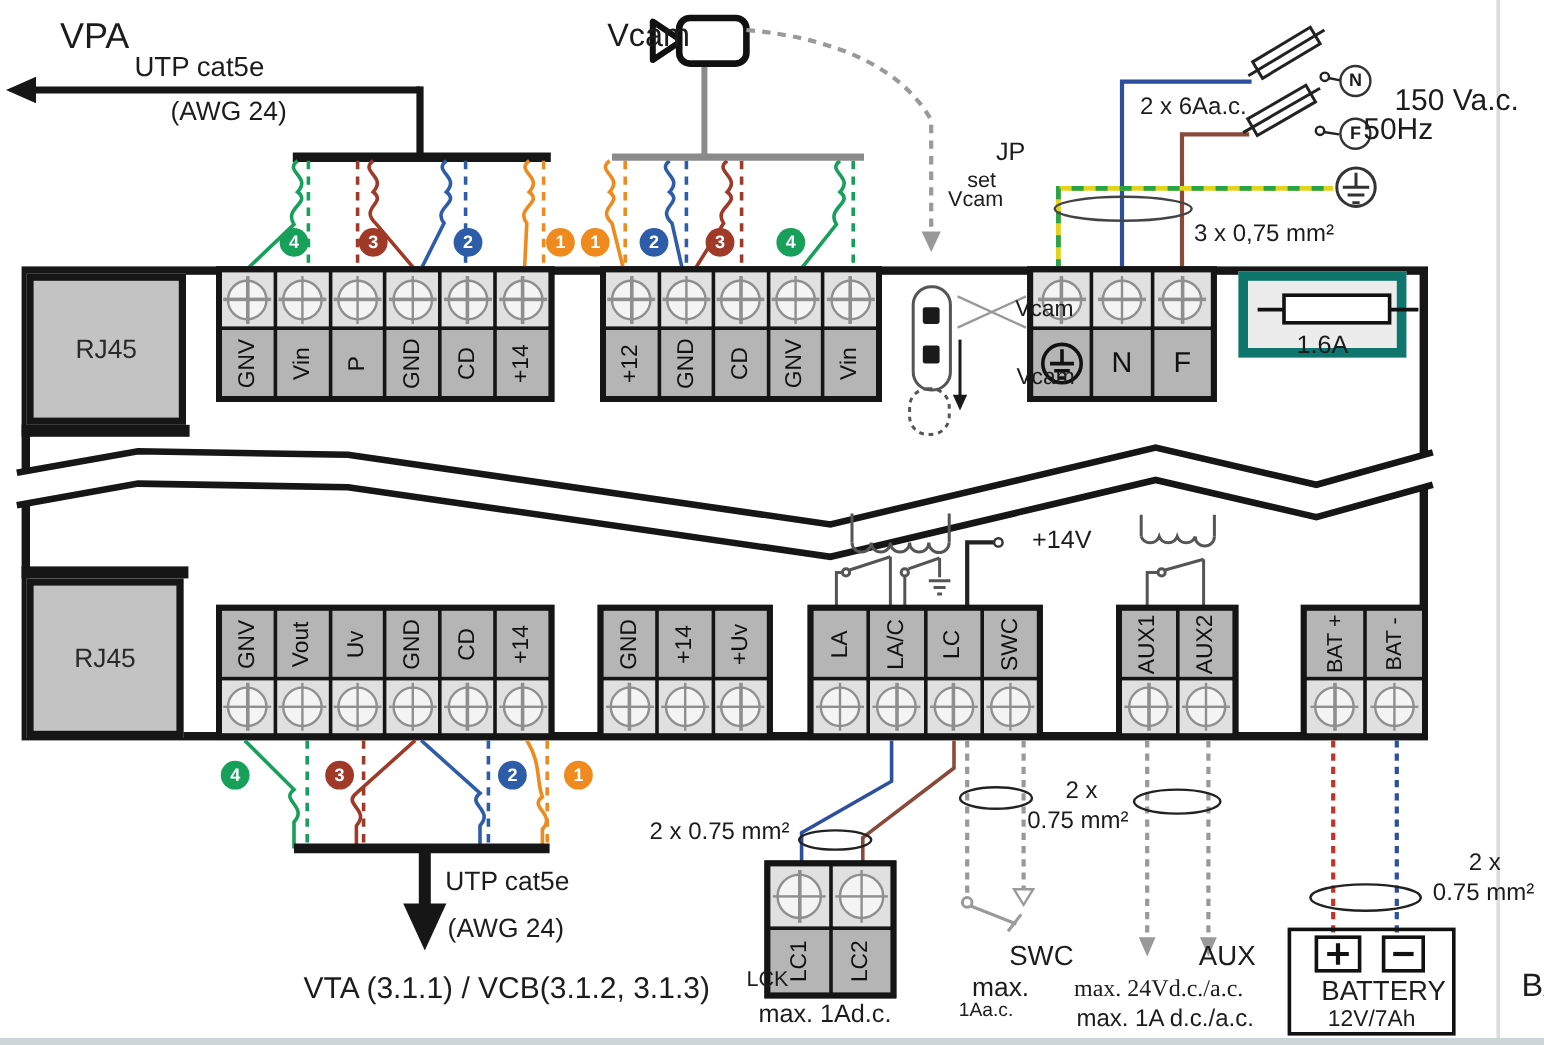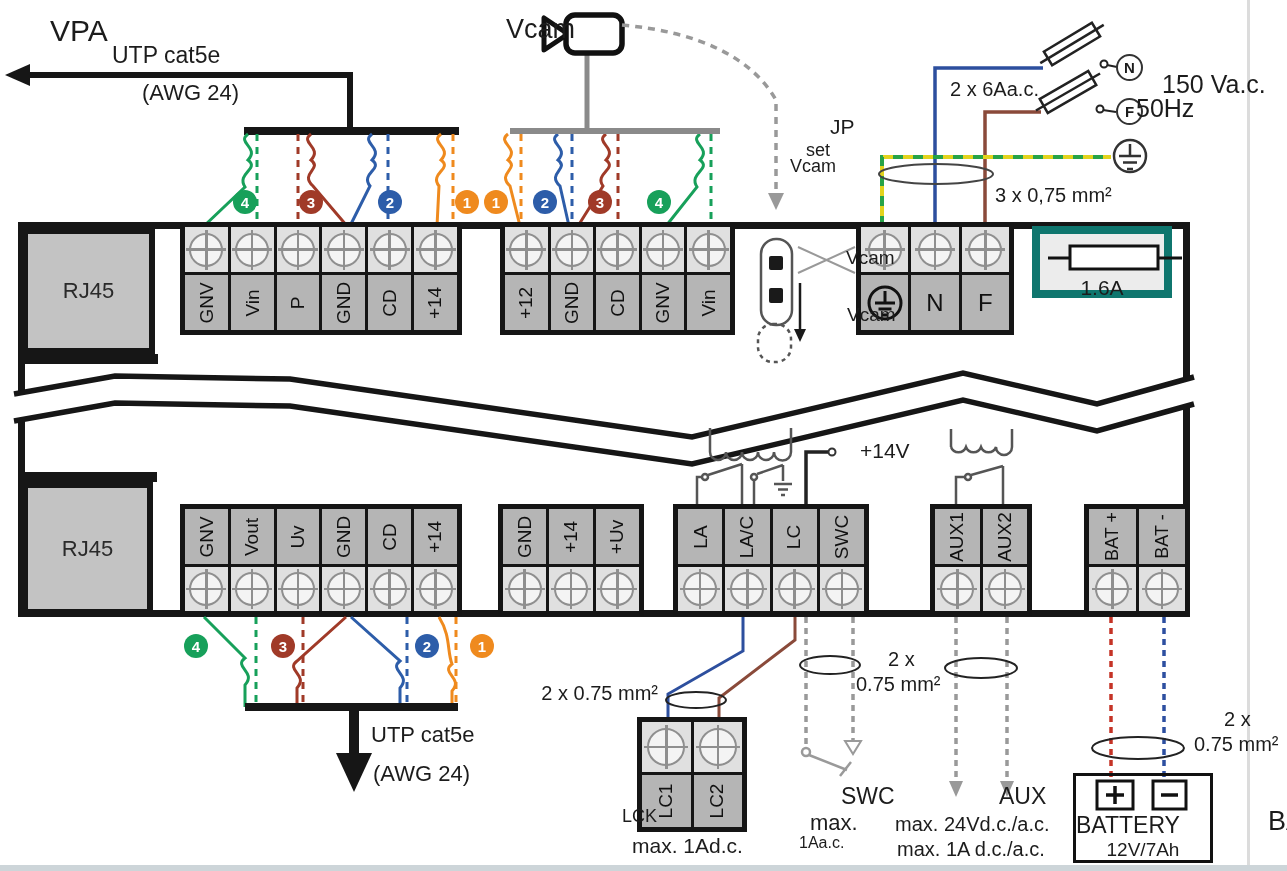--- a/index.html
+++ b/index.html
@@ -561,35 +561,36 @@
 
   <div class="txt" style="left:950px;top:78px;font-size:20px;">2 x 6Aa.c.</div>
   <div class="txt" style="left:1162px;top:70px;font-size:25px;">150 Va.c.</div>
   <div class="txt" style="left:1136px;top:94px;font-size:25px;text-align:center;">50Hz</div>
   <div class="txt" style="left:995px;top:184px;font-size:20px;">3 x 0,75 mm²</div>
 
   <div class="txt" style="left:860px;top:439px;font-size:21px;">+14V</div>
 
   <div class="txt" style="left:371px;top:722px;font-size:22px;">UTP cat5e</div>
   <div class="txt" style="left:373px;top:761px;font-size:22px;">(AWG 24)</div>
+  <div class="txt b" style="left:213px;top:810px;font-size:25px;">VTA (3.1.1) /  VCB(3.1.2, 3.1.3)</div>
 
   <div class="txt" style="left:518px;top:682px;width:140px;text-align:right;font-size:20px;">2 x 0.75 mm²</div>
   <div class="txt b" style="left:582px;top:806px;font-size:18px;">LCK</div>
   <div class="txt" style="left:632px;top:834px;font-size:21px;">max. 1Ad.c.</div>
 
   <div class="txt b" style="left:801px;top:783px;font-size:23px;">SWC</div>
   <div class="txt" style="left:810px;top:810px;font-size:22px;">max.</div>
   <div class="txt" style="left:799px;top:834px;font-size:16px;">1Aa.c.</div>
 
   <div class="txt" style="left:888px;top:648px;font-size:20px;">2 x</div>
   <div class="txt" style="left:856px;top:673px;font-size:20px;">0.75 mm²</div>
 
   <div class="txt b" style="left:959px;top:783px;font-size:23px;">AUX</div>
-  <div class="txt" style="left:895px;top:813px;font-size:20px;">max. 24Vd.c./a.c.</div>
+  <div class="txt" style="left:895px;top:813px;font-size:20px;font-family:Liberation Serif, serif;">max. 24Vd.c./a.c.</div>
   <div class="txt" style="left:897px;top:838px;font-size:20px;">max. 1A d.c./a.c.</div>
 
   <div class="txt" style="left:1224px;top:708px;font-size:20px;">2 x</div>
   <div class="txt" style="left:1194px;top:733px;font-size:20px;">0.75 mm²</div>
-  <div class="txt" style="left:1076px;top:812px;width:154px;text-align:left;font-size:23px;">BATTERY</div>
+  <div class="txt" style="left:1076px;top:812px;width:154px;text-align:center;font-size:23px;">BATTERY</div>
   <div class="txt" style="left:1076px;top:839px;width:134px;text-align:center;font-size:19px;">12V/7Ah</div>
   <div class="txt b" style="left:1228px;top:806px;font-size:27px;">BAT</div>
 
 </div>
 
 </body></html>

